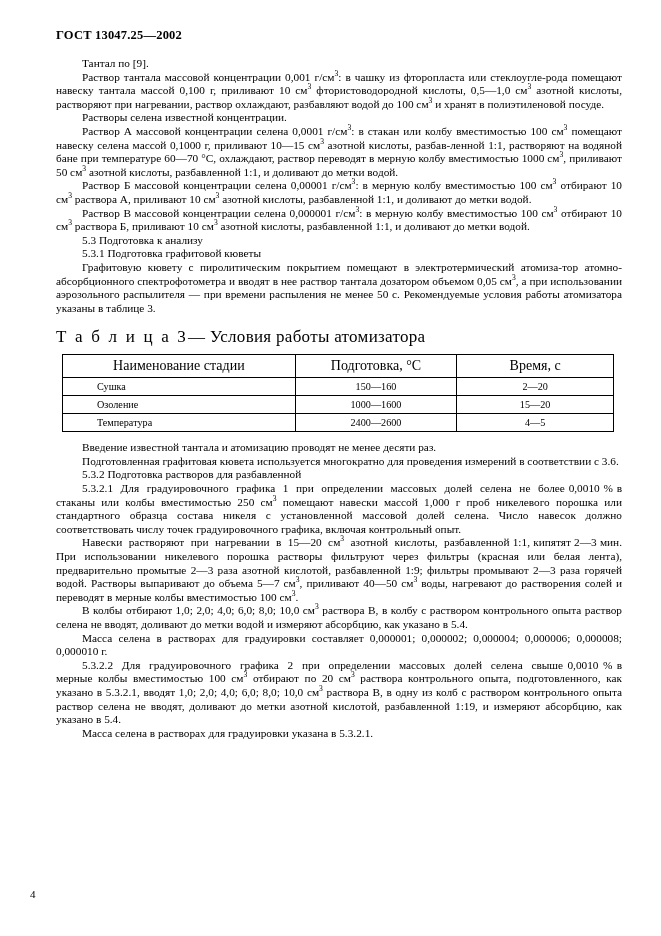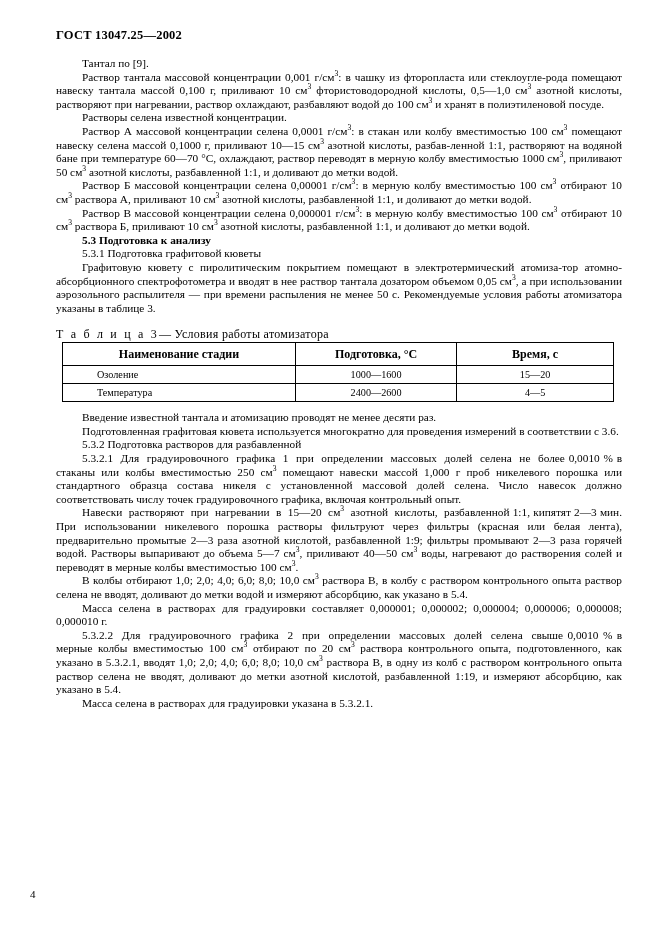--- a/index.html
+++ b/index.html
@@ -37,51 +37,52 @@
   }
   p {
     margin: 0;
     font-size: 11.3px;
     line-height: 13.6px;
     text-align: justify;
     text-indent: 26px;
     hyphens: manual;
   }
   .sec {
-    font-weight: bold;
+    font-weight: normal;
   }
   .sup {
     font-size: 7.6px;
     vertical-align: super;
     line-height: 0;
   }
   .tablecaption {
-    font-size: 12px;
+    font-size: 17px;
     margin-top: 12px;
+    margin-bottom: 7px;
     text-indent: 0;
     letter-spacing: 0.3px;
   }
   .tablecaption .sp {
     letter-spacing: 2.2px;
   }
   table.atomizer {
     border-collapse: collapse;
     width: 552px;
     margin: 0 0 0 6px;
     font-size: 10.2px;
   }
   table.atomizer th, table.atomizer td {
     border: 1px solid #000;
     text-align: center;
     padding: 2px 3px;
   }
   table.atomizer th {
-    font-weight: bold;
+    font-weight: normal;
     height: 18px;
-    font-size: 12px;
+    font-size: 14px;
   }
   table.atomizer td {
     height: 13px;
   }
   table.atomizer td.stage {
     text-align: left;
     padding-left: 34px;
   }
   .gap-md { height: 9px; }
   .pagenum {
@@ -124,20 +125,25 @@
     <table class="atomizer">
       <thead>
         <tr>
           <th style="width:235px">Наименование стадии</th>
           <th style="width:160px">Подготовка, °С</th>
           <th style="width:157px">Время, с</th>
         </tr>
       </thead>
       <tbody>
         <tr>
+          <td class="stage">Сушка</td>
+          <td>150—160</td>
+          <td>2—20</td>
+        </tr>
+        <tr>
           <td class="stage">Озоление</td>
           <td>1000—1600</td>
           <td>15—20</td>
         </tr>
         <tr>
           <td class="stage">Температура</td>
           <td>2400—2600</td>
           <td>4—5</td>
         </tr>
       </tbody>

